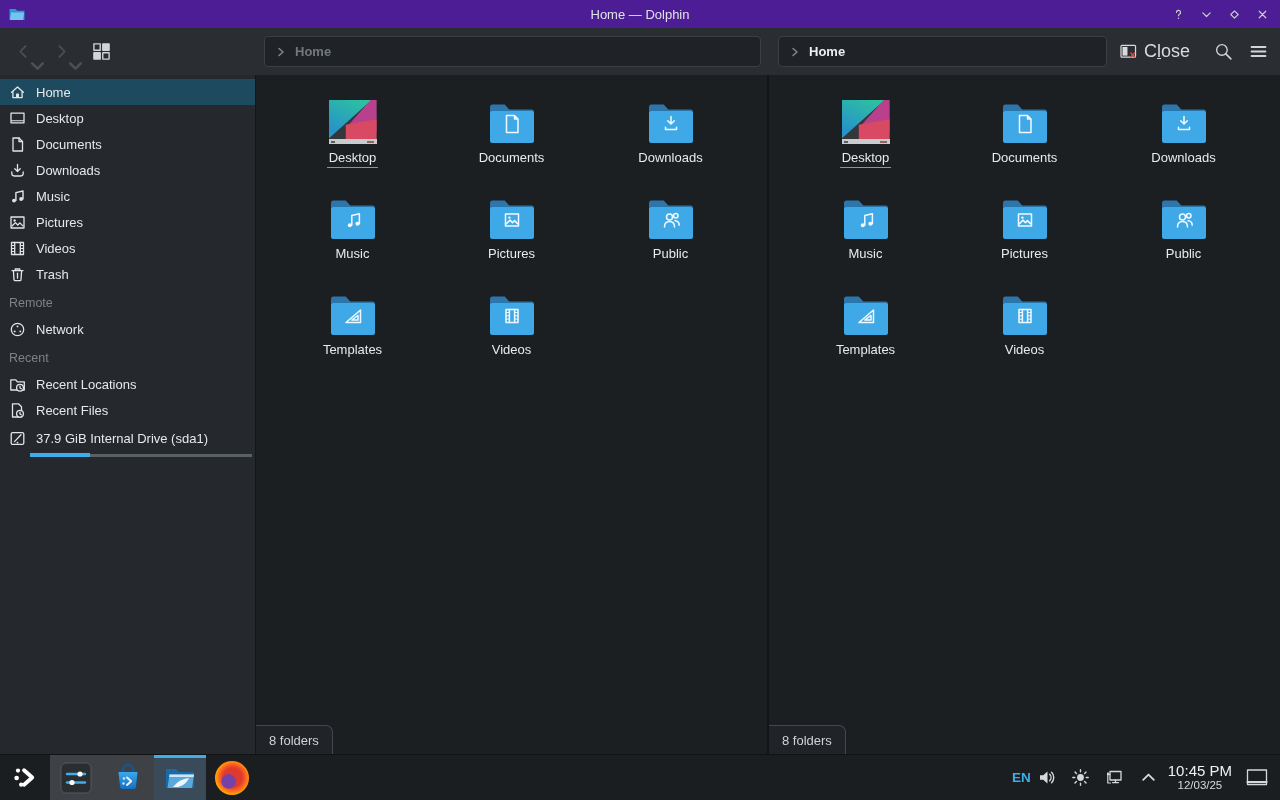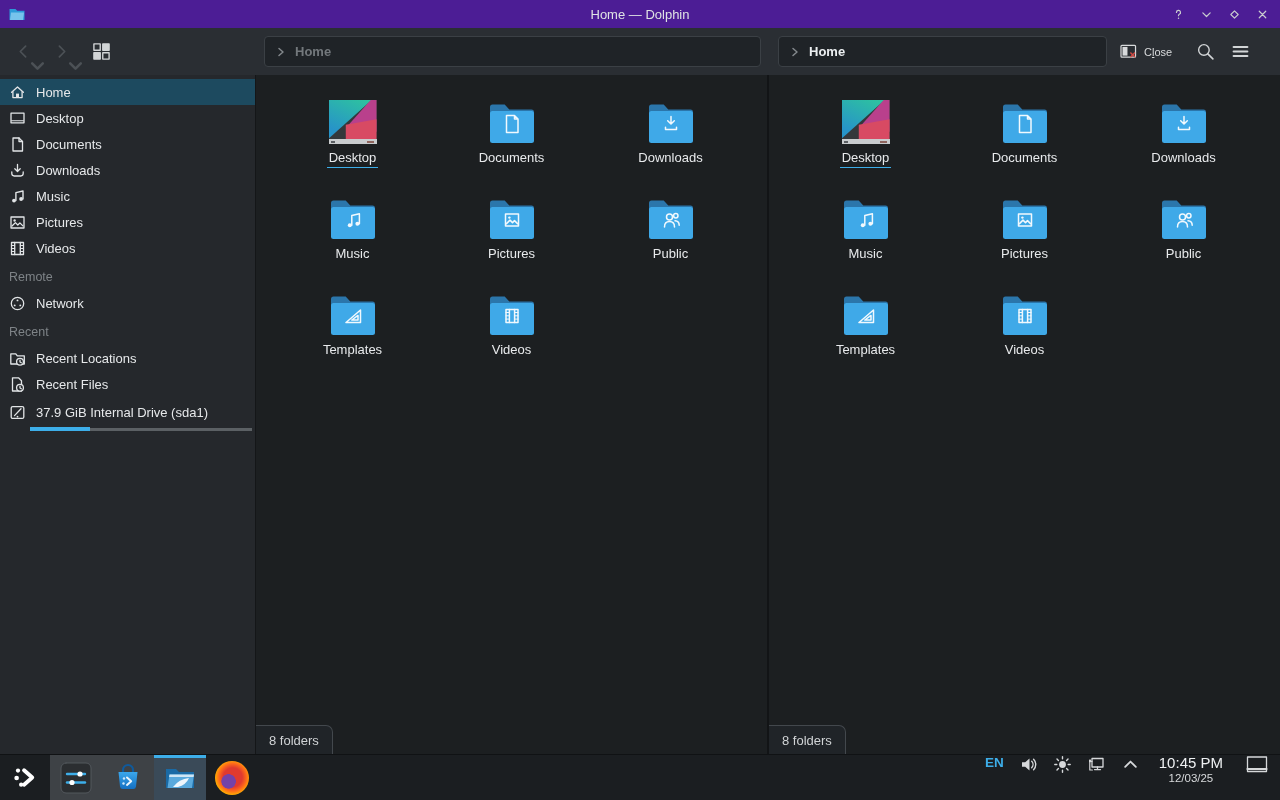--- a/index.html
+++ b/index.html
@@ -23,21 +23,21 @@
   .tb-abs { position:absolute; top:0; height:47px; display:flex; align-items:center; }
   .nav-btn { position:relative; width:30px; height:30px; display:flex; align-items:center; justify-content:center; color:#4c5156; }
   .nav-btn svg { width:17px; height:17px; }
   .nav-caret { position:absolute; right:0px; bottom:1px; width:9px; height:9px; color:#4c5156; }
   .tool-icon { color:#d2d5d7; display:flex; align-items:center; justify-content:center; }
   .urlbar { position:absolute; top:8px; height:31px; background:#1f2327; border:1px solid #3b4045;
             border-radius:4px; display:flex; align-items:center; padding:0 10px; gap:8px; }
   .crumb-chevron { width:12px; height:12px; color:#83888c; flex:0 0 auto; display:flex; }
   .crumb-text { font-size:13px; font-weight:bold; color:#73787c; }
   .urlbar.active .crumb-text { color:#eceff1; }
-  .close-split { display:flex; align-items:center; gap:7px; color:#d8dadc; font-size:11px; cursor:default; }
+  .close-split { display:flex; align-items:center; gap:7px; color:#d8dadc; font-size:18px; cursor:default; }
   .close-split svg.split { width:17px; height:15px; }
   .mn { text-decoration:underline; }
 
   
   .content { display:flex; height:679px; }
   .sidebar { width:256px; background:#25282c; border-right:1px solid #141618; padding-top:4px; overflow:hidden; }
   .side-header { font-size:12.5px; color:#7e8387; padding:9px 10px 6px 9px; }
   .side-item { height:26px; display:flex; align-items:center; gap:10px; padding-left:9px; font-size:13px; color:#e6e8ea; cursor:default; }
   .side-item.selected { background:#1d4a5f; }
   .side-icon { width:17px; height:17px; color:#e2e5e7; display:flex; flex:0 0 auto; }
@@ -80,21 +80,21 @@
   .task { width:52px; display:flex; align-items:center; justify-content:center; position:relative; }
   .task.running { background:#3e4246; }
   .task.active { background:#3a4a58; }
   .task.active::before { content:""; position:absolute; top:0; left:0; right:0; height:3px; background:#3daee9; }
   .task svg, .task .ff { width:34px; height:34px; }
   .ff { border-radius:50%;
     background:
       radial-gradient(circle at 40% 60%, #7542a8 0 24%, rgba(0,0,0,0) 26%),
       radial-gradient(circle at 52% 48%, #e03a2f 0 38%, #ff6a1a 55%, #ffb300 72%, #ffd93d 84%, #f57c00 100%);
   }
-  .tray { margin-left:auto; display:flex; align-items:flex-start; gap:15px; padding-right:10px; }
+  .tray { margin-left:auto; display:flex; align-items:center; gap:6px; padding-right:10px; }
   .kb-layout { color:#3daee9; font-weight:bold; font-size:13.5px; }
   .tray-icon { width:19px; height:19px; color:#d6d8da; display:flex; }
   .tray-icon svg { width:19px; height:19px; }
   .clock { text-align:center; line-height:1.12; padding:0 4px; }
   .clock .time { font-size:15px; color:#eef0f2; }
   .clock .date { font-size:11.5px; color:#d8dadc; }
   .show-desktop { width:24px; height:20px; color:#d6d8da; display:flex; margin-left:4px; }
 </style>
 </head>
 <body>
@@ -274,20 +274,31 @@
         </div>
         <div class="side-item">
           <span class="side-icon">
             <svg viewBox="0 0 17 17" fill="none" stroke="currentColor" stroke-width="1.3" stroke-linecap="round" stroke-linejoin="round">
               <rect x="2.5" y="2.5" width="12" height="12"></rect>
               <path d="M5.7 2.5v12M11.3 2.5v12"></path>
               <path d="M2.5 5.5h3.2M2.5 8.5h3.2M2.5 11.5h3.2M11.3 5.5h3.2M11.3 8.5h3.2M11.3 11.5h3.2" stroke-width="1"></path>
             </svg>
           </span>
           <span>Videos</span>
+        </div>
+        <div class="side-item">
+          <span class="side-icon">
+            <svg viewBox="0 0 17 17" fill="none" stroke="currentColor" stroke-width="1.3" stroke-linecap="round" stroke-linejoin="round">
+              <path d="M3 4.6h11"></path>
+              <path d="M6.2 4.6V3h4.6v1.6"></path>
+              <path d="M4.4 4.6l.6 9a1.2 1.2 0 0 0 1.2 1.1h4.6a1.2 1.2 0 0 0 1.2-1.1l.6-9"></path>
+              <path d="M8.5 7.2v5"></path>
+            </svg>
+          </span>
+          <span>Trash</span>
         </div>
         <div class="side-header">Remote</div>
         <div class="side-item">
           <span class="side-icon">
             <svg viewBox="0 0 17 17" fill="none" stroke="currentColor" stroke-width="1.3" stroke-linecap="round" stroke-linejoin="round">
               <circle cx="8.5" cy="8.5" r="6.2"></circle>
               <circle cx="8.5" cy="5.4" r=".95" fill="currentColor" stroke="none"></circle>
               <circle cx="5.7" cy="10.4" r=".95" fill="currentColor" stroke="none"></circle>
               <circle cx="11.3" cy="10.4" r=".95" fill="currentColor" stroke="none"></circle>
             </svg>

